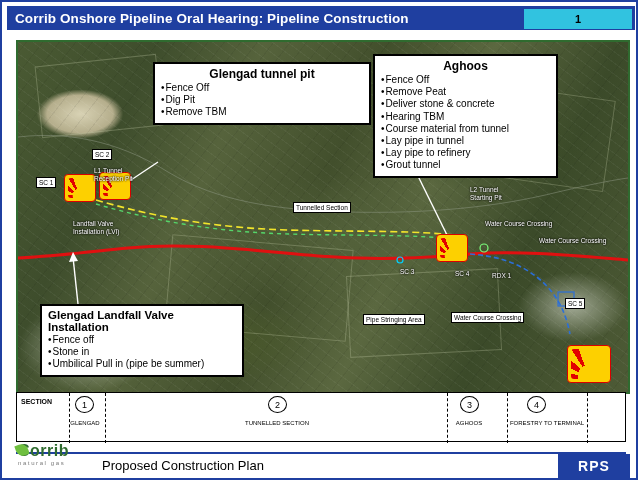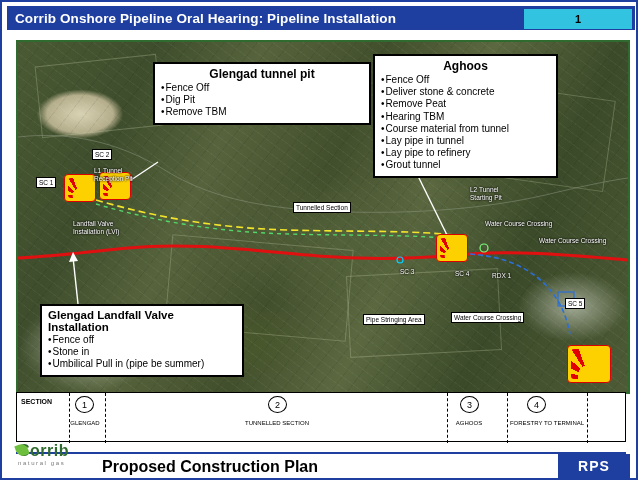--- a/index.html
+++ b/index.html
@@ -122,35 +122,35 @@
   .corrib{
     position:absolute;left:16px;top:440px;width:90px;height:32px;
   }
   .corrib .c-top{font-size:16px;font-weight:bold;color:#2f6b2f;letter-spacing:0.5px;}
   .corrib .c-sub{font-size:6px;color:#7a7a7a;letter-spacing:1.6px;}
   .corrib .c-leaf{
     position:absolute;left:-2px;top:2px;width:12px;height:12px;
     background:#6fbf3f;border-radius:0 60% 0 60%;transform:rotate(-20deg);
   }
   .ftitle{
-    position:absolute;left:100px;top:456px;font-size:16px;font-weight:bold;color:#000;
+    position:absolute;left:100px;top:456px;font-size:13px;font-weight:normal;color:#000;
   }
   .rps{
     position:absolute;right:6px;top:452px;width:72px;height:24px;
     background:#1f3fa0;color:#fff;font-size:14px;font-weight:bold;
     display:flex;align-items:center;justify-content:center;letter-spacing:1px;
   }
 </style>
 </head>
 <body>
 
 <div class="slide">
 
   <div class="hdr">
-    <div class="hdr-title">Corrib Onshore Pipeline Oral Hearing: Pipeline Installation</div>
+    <div class="hdr-title">Corrib Onshore Pipeline Oral Hearing: Pipeline Construction</div>
     <div class="hdr-num">1</div>
   </div>
 
   <div class="mapwrap">
     <div class="aerial"></div>
 
     <div class="field" style="left:20px;top:18px;width:120px;height:70px;transform:rotate(-6deg);"></div>
     <div class="field" style="left:150px;top:200px;width:180px;height:90px;transform:rotate(5deg);"></div>
     <div class="field" style="left:330px;top:230px;width:150px;height:80px;transform:rotate(-3deg);"></div>
     <div class="field" style="left:470px;top:50px;width:120px;height:90px;transform:rotate(8deg);"></div>
@@ -204,22 +204,22 @@
         <li>Fence Off</li>
         <li>Dig Pit</li>
         <li>Remove TBM</li>
       </ul>
     </div>
 
     <div class="callout" id="callout-aghoos">
       <h4>Aghoos</h4>
       <ul>
         <li>Fence Off</li>
+        <li>Remove Peat</li>
         <li>Deliver stone &amp; concrete</li>
-        <li>Remove Peat</li>
         <li>Hearing TBM</li>
         <li>Course material from tunnel</li>
         <li>Lay pipe in tunnel</li>
         <li>Lay pipe to refinery</li>
         <li>Grout tunnel</li>
       </ul>
     </div>
 
     <div class="callout" id="callout-lvi">
       <h4>Glengad Landfall Valve Installation</h4>

